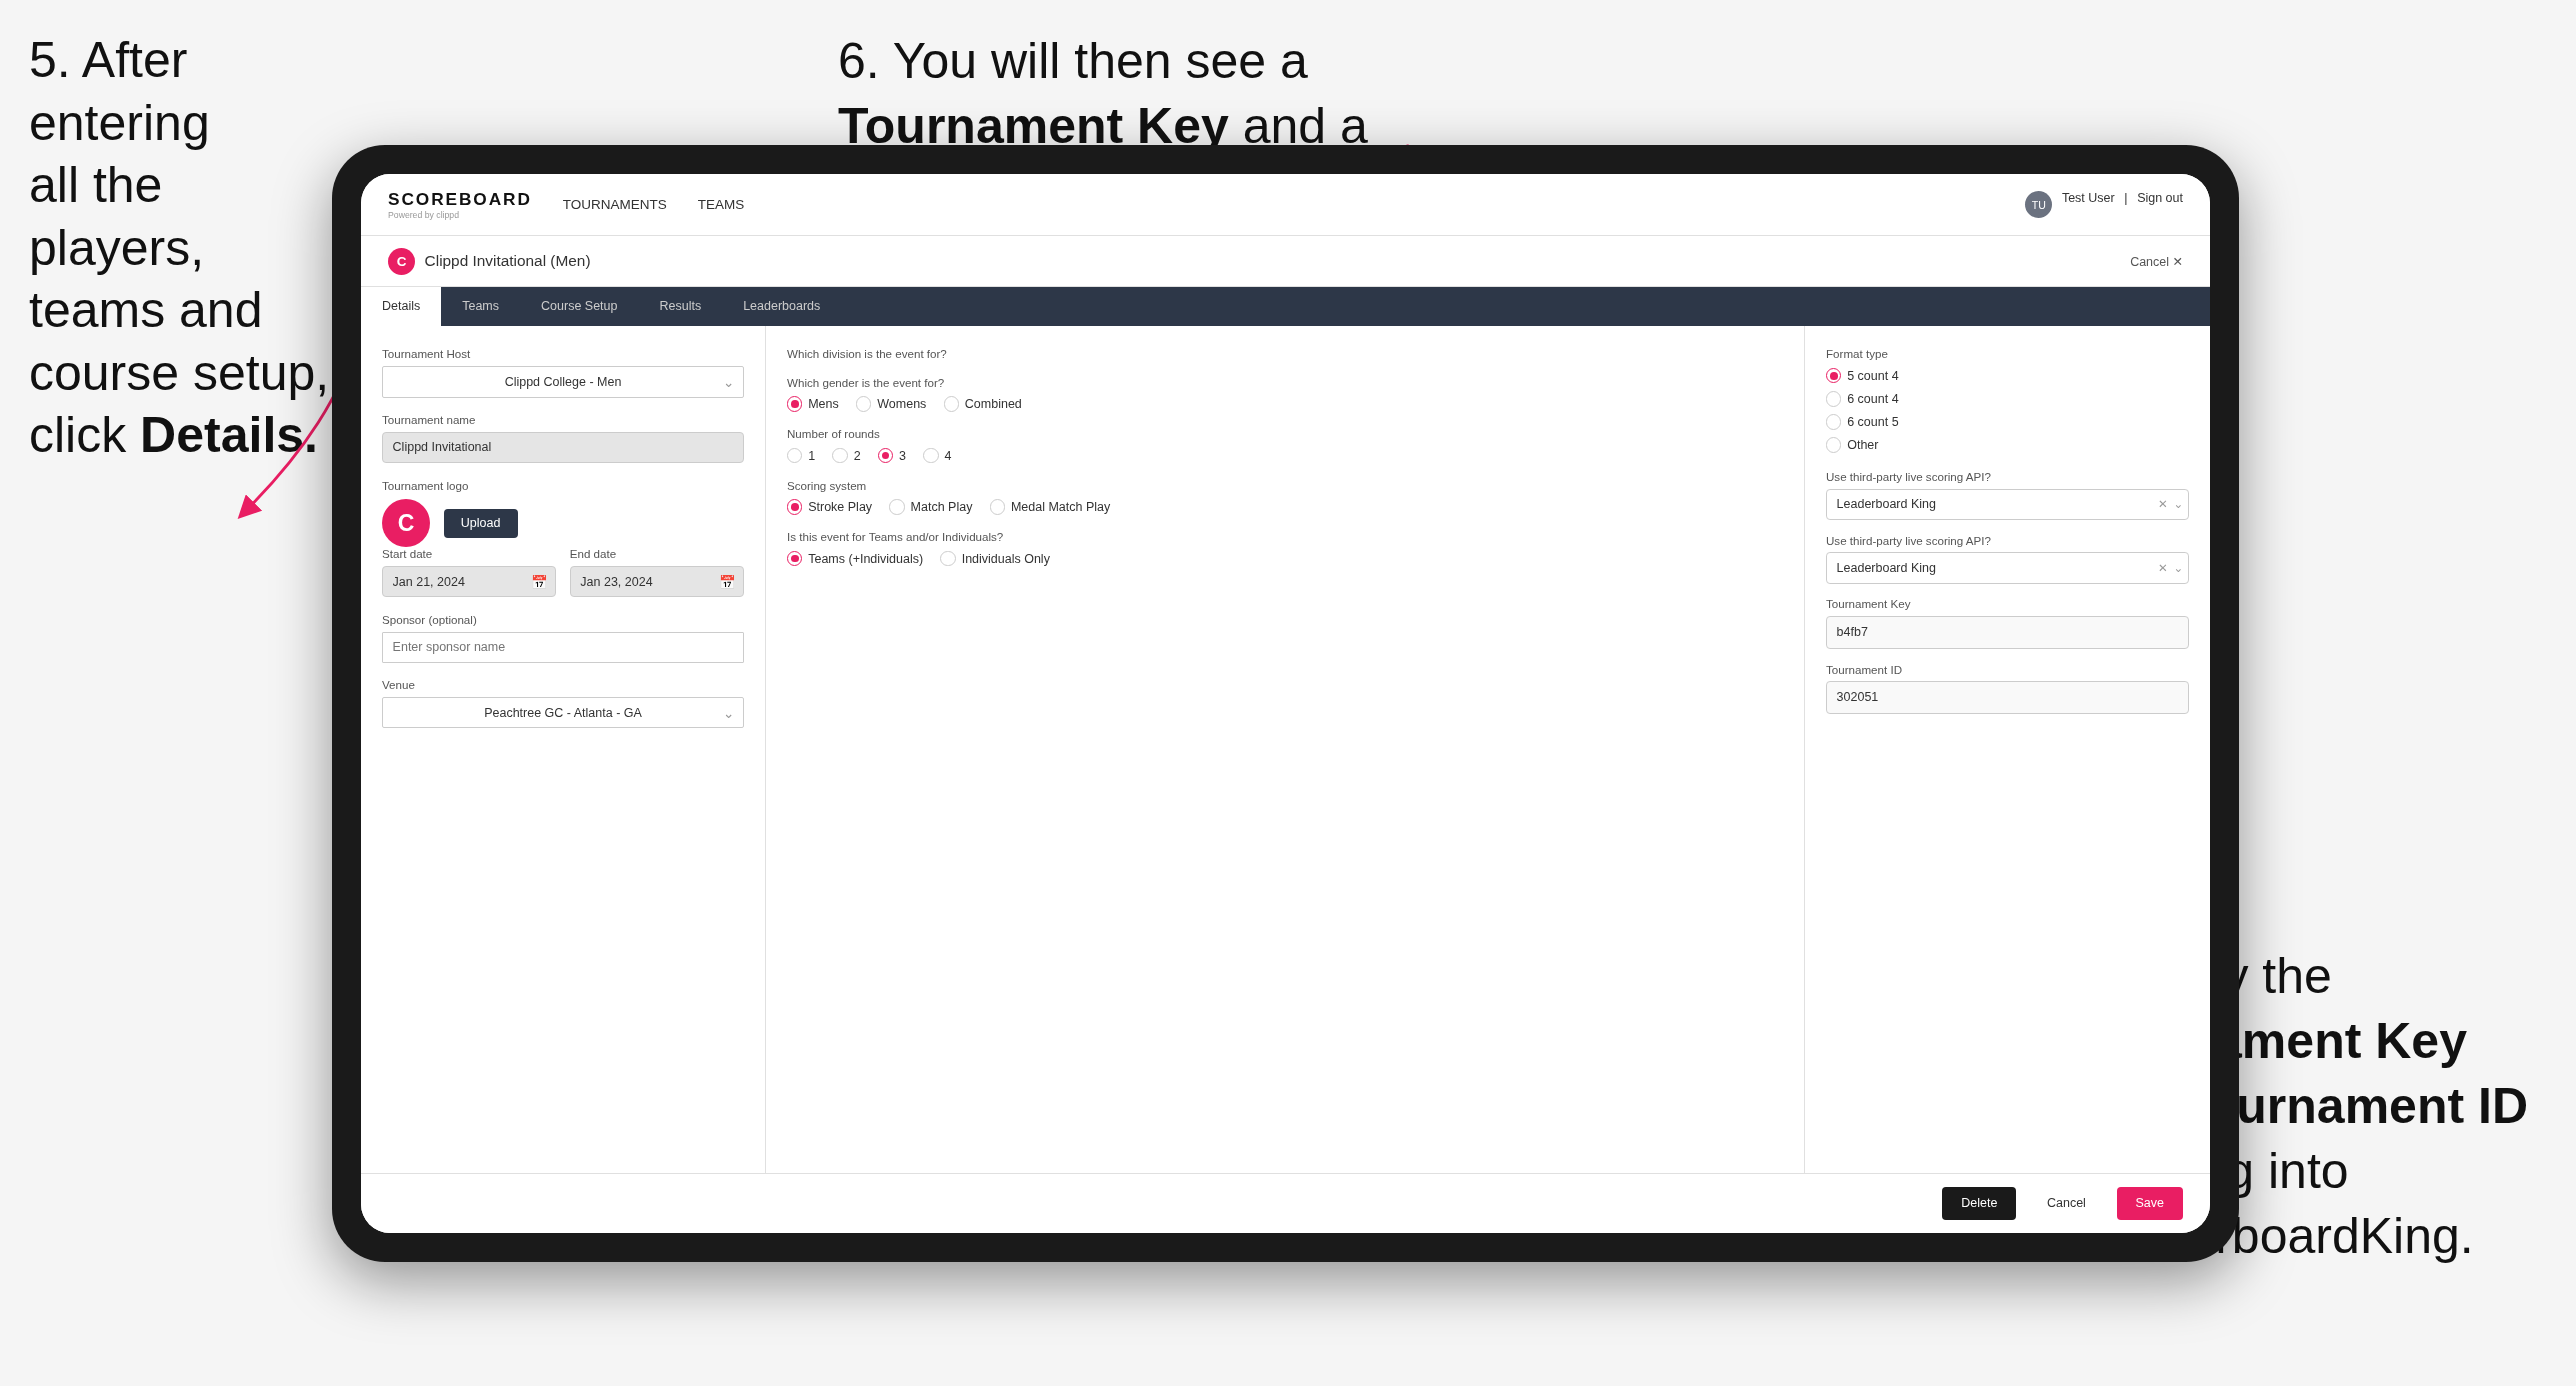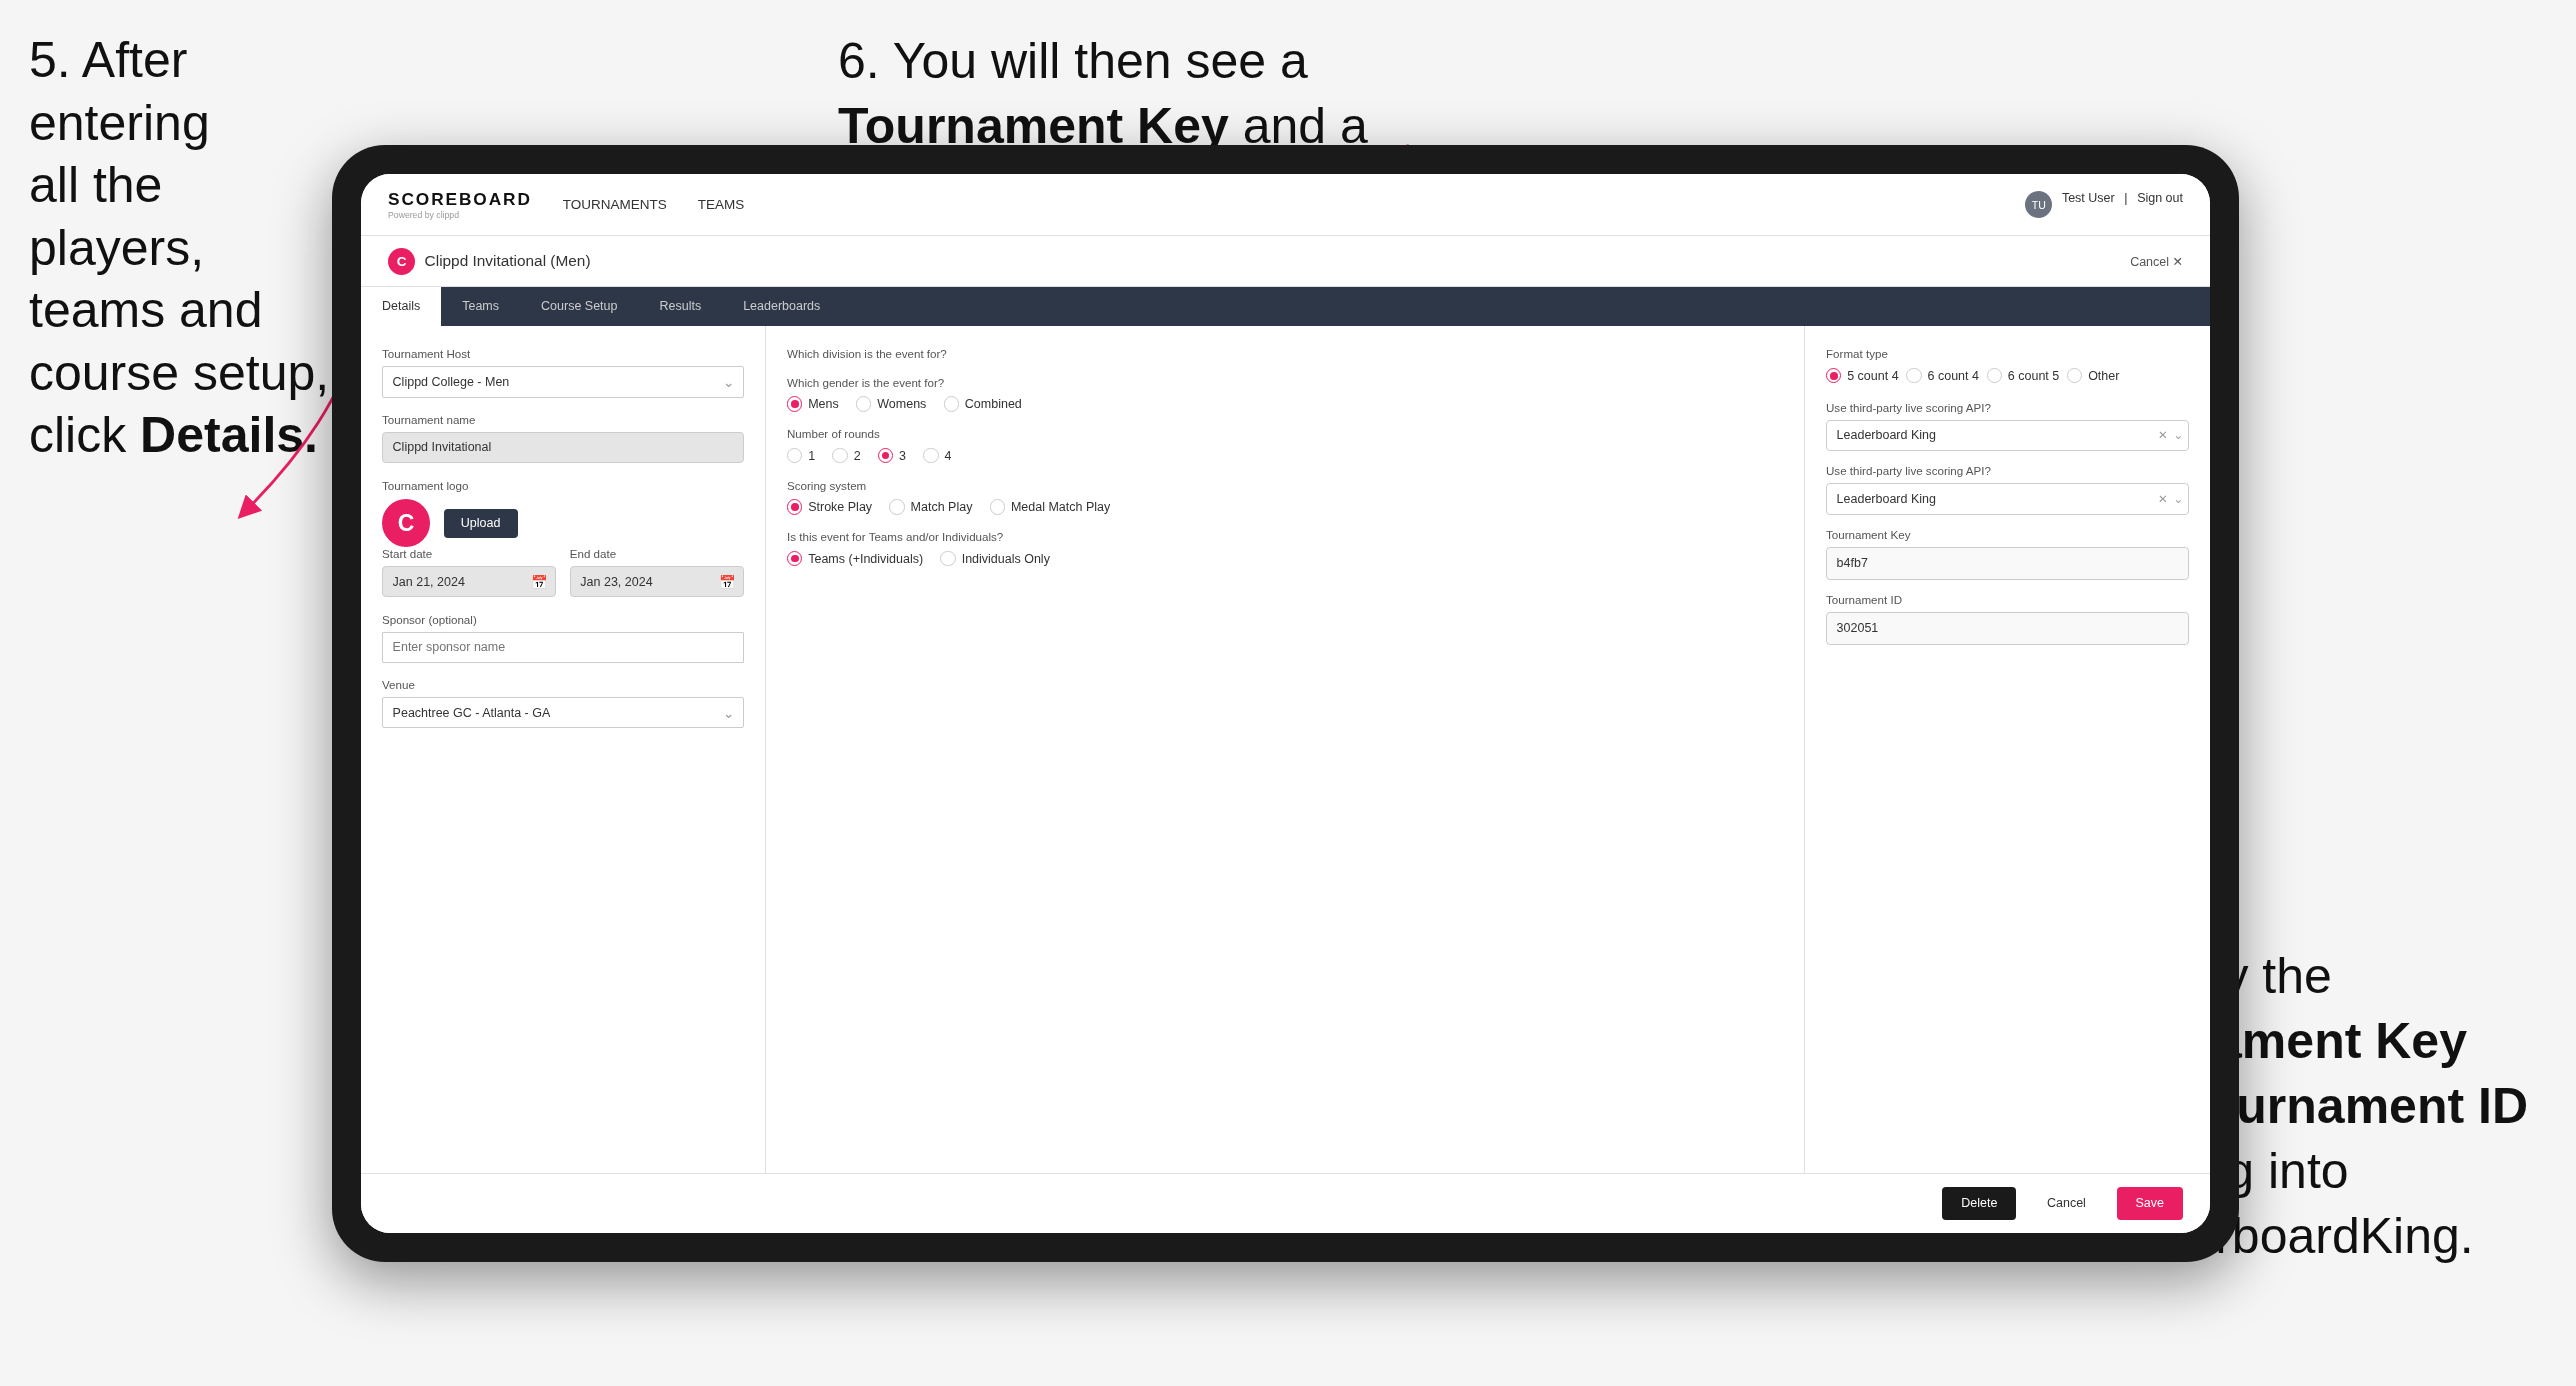--- a/index.html
+++ b/index.html
@@ -246,20 +246,21 @@
     .select-input {
       width: 100%;
       border: 1px solid #ccc;
       border-radius: 2px;
       padding: 7.7px 9.6px;
       font-size: 12.5px;
       color: #333;
       background: #fff;
       appearance: none;
       position: relative;
+      text-align: center;
     }
 
     .select-wrapper {
       position: relative;
     }
     .select-wrapper::after {
       content: '⌄';
       position: absolute;
       right: 9.6px;
       top: 50%;
@@ -657,21 +658,21 @@
           </label>
           <label class="radio-item">
             <div class="radio-circle"></div>
             <span>Individuals Only</span>
           </label>
         </div>
       </div>
 
       <div class="right-panel">
         <div class="field-label">Format type</div>
-        <div class="radio-group" style="flex-direction:row; align-items:flex-start; gap:7.7px;">
+        <div class="radio-group" style="flex-direction:column; align-items:flex-start; gap:7.7px;">
           <label class="radio-item">
             <div class="radio-circle checked">
                 <div class="radio-dot"></div>
               </div>
             <span>5 count 4</span>
           </label>
           <label class="radio-item">
             <div class="radio-circle"></div>
             <span>6 count 4</span>
           </label>

